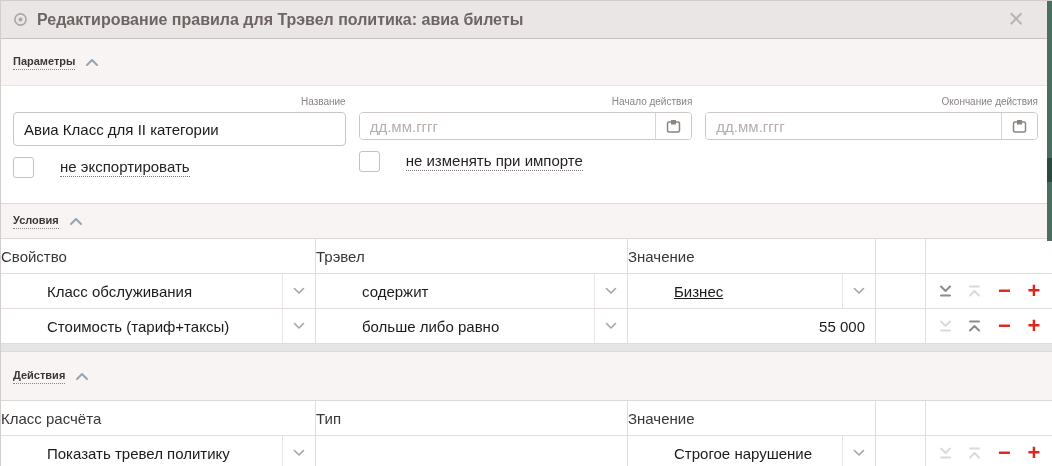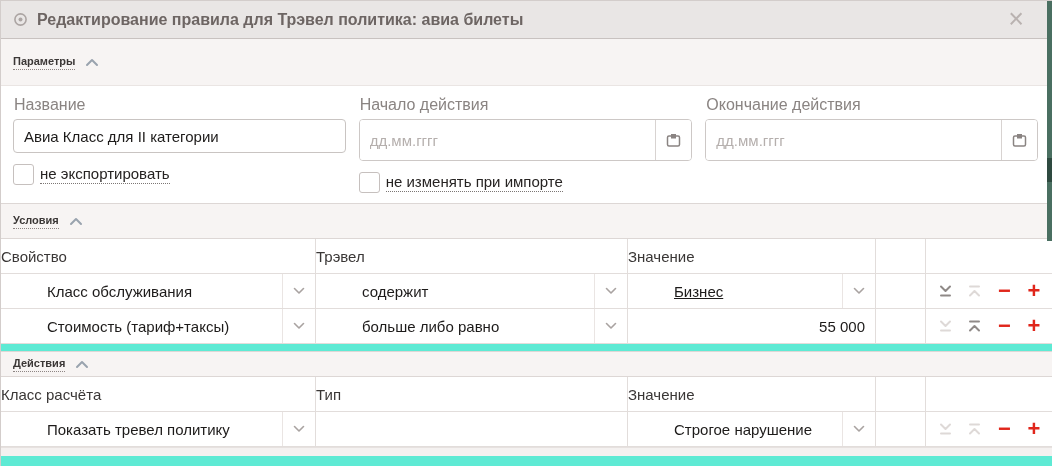--- a/index.html
+++ b/index.html
@@ -1,21 +1,21 @@
 <!DOCTYPE html>
 <html><head>
 <meta charset="utf-8">
 <style>
   * { box-sizing: border-box; margin: 0; padding: 0; }
   html,body { background:#fff; }
   body { font-family: "Liberation Sans", sans-serif; }
   .window {
     position: relative;
     width: 1052px; height: 466px;
-    background: #5eead4;
+    background: #e5e5e5;
     border-left: 1px solid #d3cdcb;
     border-top: 1px solid #d3cdcb;
     overflow: hidden;
   }
   
   .titlebar {
     height: 38px; background: #e9e6e5;
     border-bottom: 1px solid #c8c2c0;
     display: flex; align-items: center;
     padding: 0 14px 0 12px;
@@ -28,60 +28,60 @@
   .teal-strip { position:absolute; top:0; right:0; width:5px; height:240px; background:#4a6f61; z-index:5; }
   .teal-thumb { position:absolute; top:157px; right:0; width:5px; height:24px; background:#2e4a40; z-index:6; }
   
   .band {
     background: #f7f4f3;
     display: flex; align-items: center;
     padding-left: 12px; gap: 10px;
   }
   .band-params { height: 47px; border-bottom: 1px solid #eae5e3; }
   .band-mid { height: 36px; border-top: 1px solid #ddd7d5; border-bottom: 1px solid #ddd7d5; }
-  .band-actions { height: 26px; border-top: 1px solid #ddd7d5; border-bottom: 1px solid #ddd7d5; margin-top: 7px; }
+  .band-actions { height: 50px; border-top: 1px solid #ddd7d5; border-bottom: 1px solid #ddd7d5; margin-top: 7px; }
   .section-title {
     font-size: 11px; font-weight: bold; color: #3b3736;
     border-bottom: 1px dotted #8d8583; padding-bottom: 2px; cursor: pointer;
   }
   .chev-up { display:inline-block; }
   
   .form-area { background:#fff; padding: 7px 14px 0 12px; height: 117px; }
   .form-row { display: flex; gap: 13px; }
   .form-col { width: 333px; }
   .form-col.mid { width: 334px; }
-  .field-label { font-size: 16px; color: #8a8482; margin: 3px 0 5px 1px; }
+  .field-label { font-size: 10px; color: #8a8482; margin: 3px 0 5px 12px; text-align: right; }
   .text-input {
     width: 100%; height: 34px;
     border: 1px solid #c9c4c2; border-radius: 4px;
     font-family: "Liberation Sans", sans-serif;
     font-size: 15px; color: #1d1b1a; padding: 0 10px;
     outline: none; background:#fff;
   }
   .date-wrap {
-    display: flex; height: 42px;
+    display: flex; height: 28px;
     border: 1px solid #cdc8c6; border-radius: 4px; background: #fff; overflow: hidden; gap: 48px;
   }
   .date-wrap input {
     flex: 1; border: none; outline: none; padding: 0 10px;
     font-family: "Liberation Sans", sans-serif; font-size: 15px; color:#1d1b1a; min-width:0;
   }
   .date-wrap input::placeholder { color: #b5afad; }
   .text-input::placeholder { color: #b5afad; }
   .cal-btn {
     width: 36px; border-left: 1px solid #d8d3d1; background: #fff;
     display: flex; align-items: center; justify-content: center; cursor: pointer;
   }
   .check-row { display: flex; align-items: center; margin-top: 11px; }
   .checkbox {
     width: 21px; height: 21px; background: #fff;
     border: 1px solid #c6c0be; border-radius: 3px; cursor: pointer; flex: none;
   }
   .check-label {
-    margin-left: 6px; font-size: 15px; color: #262322;
+    margin-left: 26px; font-size: 15px; color: #262322;
     border-bottom: 1px dotted #7c7674; padding-bottom: 1px; cursor: pointer;
   }
   
   .tbl { width: 1052px; }
   .trow { display: flex; height: 35px; border-bottom: 1px solid #e2dddb; background:#fff; }
   .cell {
     display: flex; align-items: center;
     border-right: 1px solid #e2dddb; height: 100%;
     font-size: 15px; color: #1d1b1a; overflow: hidden;
   }

